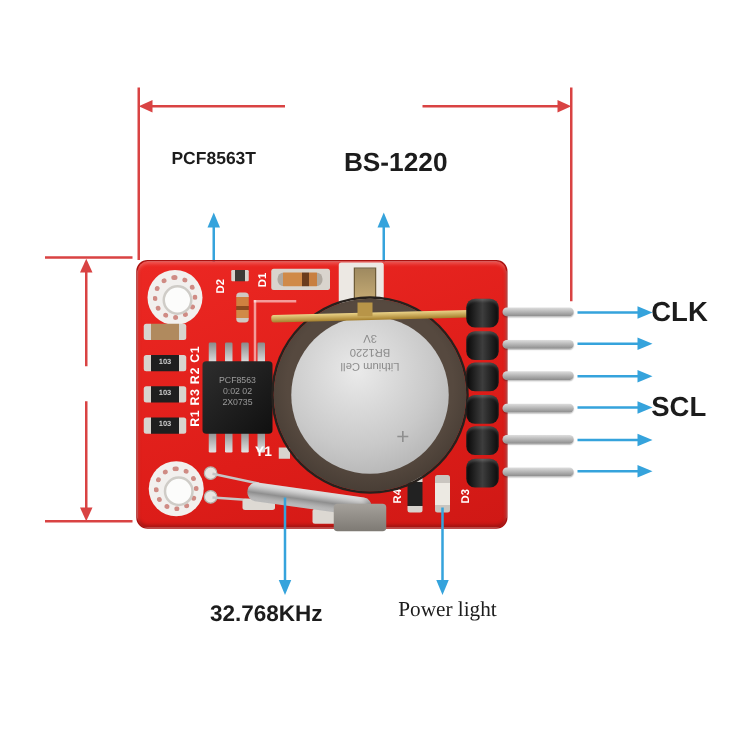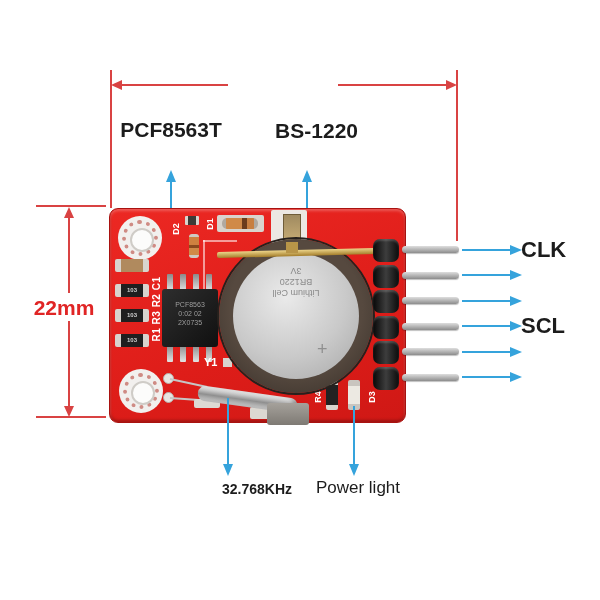--- a/index.html
+++ b/index.html
@@ -12,21 +12,21 @@
   .ah-left{width:0;height:0;border-top:5px solid transparent;border-bottom:5px solid transparent;border-right:11px solid #d94343;}
   .ah-right{width:0;height:0;border-top:5px solid transparent;border-bottom:5px solid transparent;border-left:11px solid #d94343;}
   .ah-up-red{width:0;height:0;border-left:5px solid transparent;border-right:5px solid transparent;border-bottom:11px solid #d94343;}
   .ah-down-red{width:0;height:0;border-left:5px solid transparent;border-right:5px solid transparent;border-top:11px solid #d94343;}
   
   .blue-line{background:#35a3dc;}
   .ah-up-blue{width:0;height:0;border-left:5px solid transparent;border-right:5px solid transparent;border-bottom:12px solid #35a3dc;}
   .ah-down-blue{width:0;height:0;border-left:5px solid transparent;border-right:5px solid transparent;border-top:12px solid #35a3dc;}
   .ah-right-blue{width:0;height:0;border-top:5px solid transparent;border-bottom:5px solid transparent;border-left:12px solid #35a3dc;}
   .lbl{color:#1c1c1c;font-weight:bold;}
-  .mono{font-family:Liberation Sans, sans-serif;}
+  .mono{font-family:Liberation Serif, serif;}
   
   #board{left:109px;top:208px;width:295px;height:213px;border-radius:9px;
          background:linear-gradient(160deg,#ec2823 0%,#de1d19 60%,#cf1815 100%);
          border:1px solid #a91210;box-shadow:inset 0 2px 3px rgba(255,255,255,.25), inset 0 -2px 3px rgba(0,0,0,.25);}
   #board .abs{position:absolute;}
   .hole{width:44px;height:44px;border-radius:50%;background:#f2f0ee;}
   .hole .dotring{position:absolute;left:4px;top:4px;right:4px;bottom:4px;border-radius:50%;border:4px dotted #cf8b84;}
   .hole .center{position:absolute;left:12px;top:12px;width:20px;height:20px;border-radius:50%;background:#fcfcfb;border:2px solid #cfccc7;}
   .silk{color:#fff;font-weight:bold;}
   .rot{transform:rotate(-90deg);}
@@ -47,33 +47,32 @@
 
 <div id="canvas">
 
   <div class="abs red-line" style="left:110px;top:70px;width:2px;height:138px"></div>
   <div class="abs red-line" style="left:456px;top:70px;width:2px;height:171px"></div>
   <div class="abs ah-left" style="left:111px;top:80px"></div>
   <div class="abs red-line" style="left:120px;top:84px;width:108px;height:2px"></div>
   <div class="abs red-line" style="left:338px;top:84px;width:110px;height:2px"></div>
   <div class="abs ah-right" style="left:446px;top:80px"></div>
 
-  <div class="abs lbl" style="left:116px;top:118px;width:110px;font-size:21px;text-align:center">PCF8563T</div>
+  <div class="abs lbl" style="left:116px;top:118px;width:110px;font-size:14px;text-align:center">PCF8563T</div>
   <div class="abs lbl" style="left:258px;top:119px;width:100px;font-size:21px;text-align:right">BS-1220</div>
 
   <div class="abs ah-up-blue" style="left:166px;top:170px"></div>
   <div class="abs blue-line" style="left:170px;top:181px;width:2px;height:129px"></div>
   <div class="abs ah-up-blue" style="left:302px;top:170px"></div>
   <div class="abs blue-line" style="left:306px;top:181px;width:2px;height:102px"></div>
 
   <div class="abs red-line" style="left:36px;top:205px;width:70px;height:2px"></div>
   <div class="abs red-line" style="left:36px;top:416px;width:70px;height:2px"></div>
   <div class="abs ah-up-red" style="left:64px;top:207px"></div>
   <div class="abs red-line" style="left:68px;top:217px;width:2px;height:76px"></div>
-  <div class="abs dim-text" style="left:26px;top:296px;width:76px;font-size:21px">22mm</div>
   <div class="abs red-line" style="left:68px;top:321px;width:2px;height:86px"></div>
   <div class="abs ah-down-red" style="left:64px;top:406px"></div>
 
   <div id="board" class="abs">
 
     <div class="abs hole" style="left:8px;top:7px">
       <div class="dotring"></div>
       <div class="center"></div>
     </div>
     <div class="abs hole" style="left:9px;top:160px">
@@ -173,19 +172,19 @@
   <div class="abs lbl pin-label" style="top:313px">SCL</div>
 
   <div class="abs blue-line" style="left:462px;top:351px;width:50px;height:2px"></div>
   <div class="abs ah-right-blue" style="left:510px;top:347px"></div>
 
   <div class="abs blue-line" style="left:462px;top:376px;width:50px;height:2px"></div>
   <div class="abs ah-right-blue" style="left:510px;top:372px"></div>
 
   <div class="abs blue-line" style="left:227px;top:398px;width:2px;height:67px"></div>
   <div class="abs ah-down-blue" style="left:223px;top:464px"></div>
-  <div class="abs lbl" style="left:168px;top:481px;width:124px;font-size:14px;text-align:right">32.768KHz</div>
+  <div class="abs lbl" style="left:168px;top:481px;width:124px;font-size:18px;text-align:left">32.768KHz</div>
 
   <div class="abs blue-line" style="left:353px;top:406px;width:2px;height:59px"></div>
   <div class="abs ah-down-blue" style="left:349px;top:464px"></div>
   <div class="abs mono" style="left:293px;top:478px;width:130px;font-size:17px;text-align:center;color:#1c1c1c">Power light</div>
 
 </div>
 
 </body></html>

